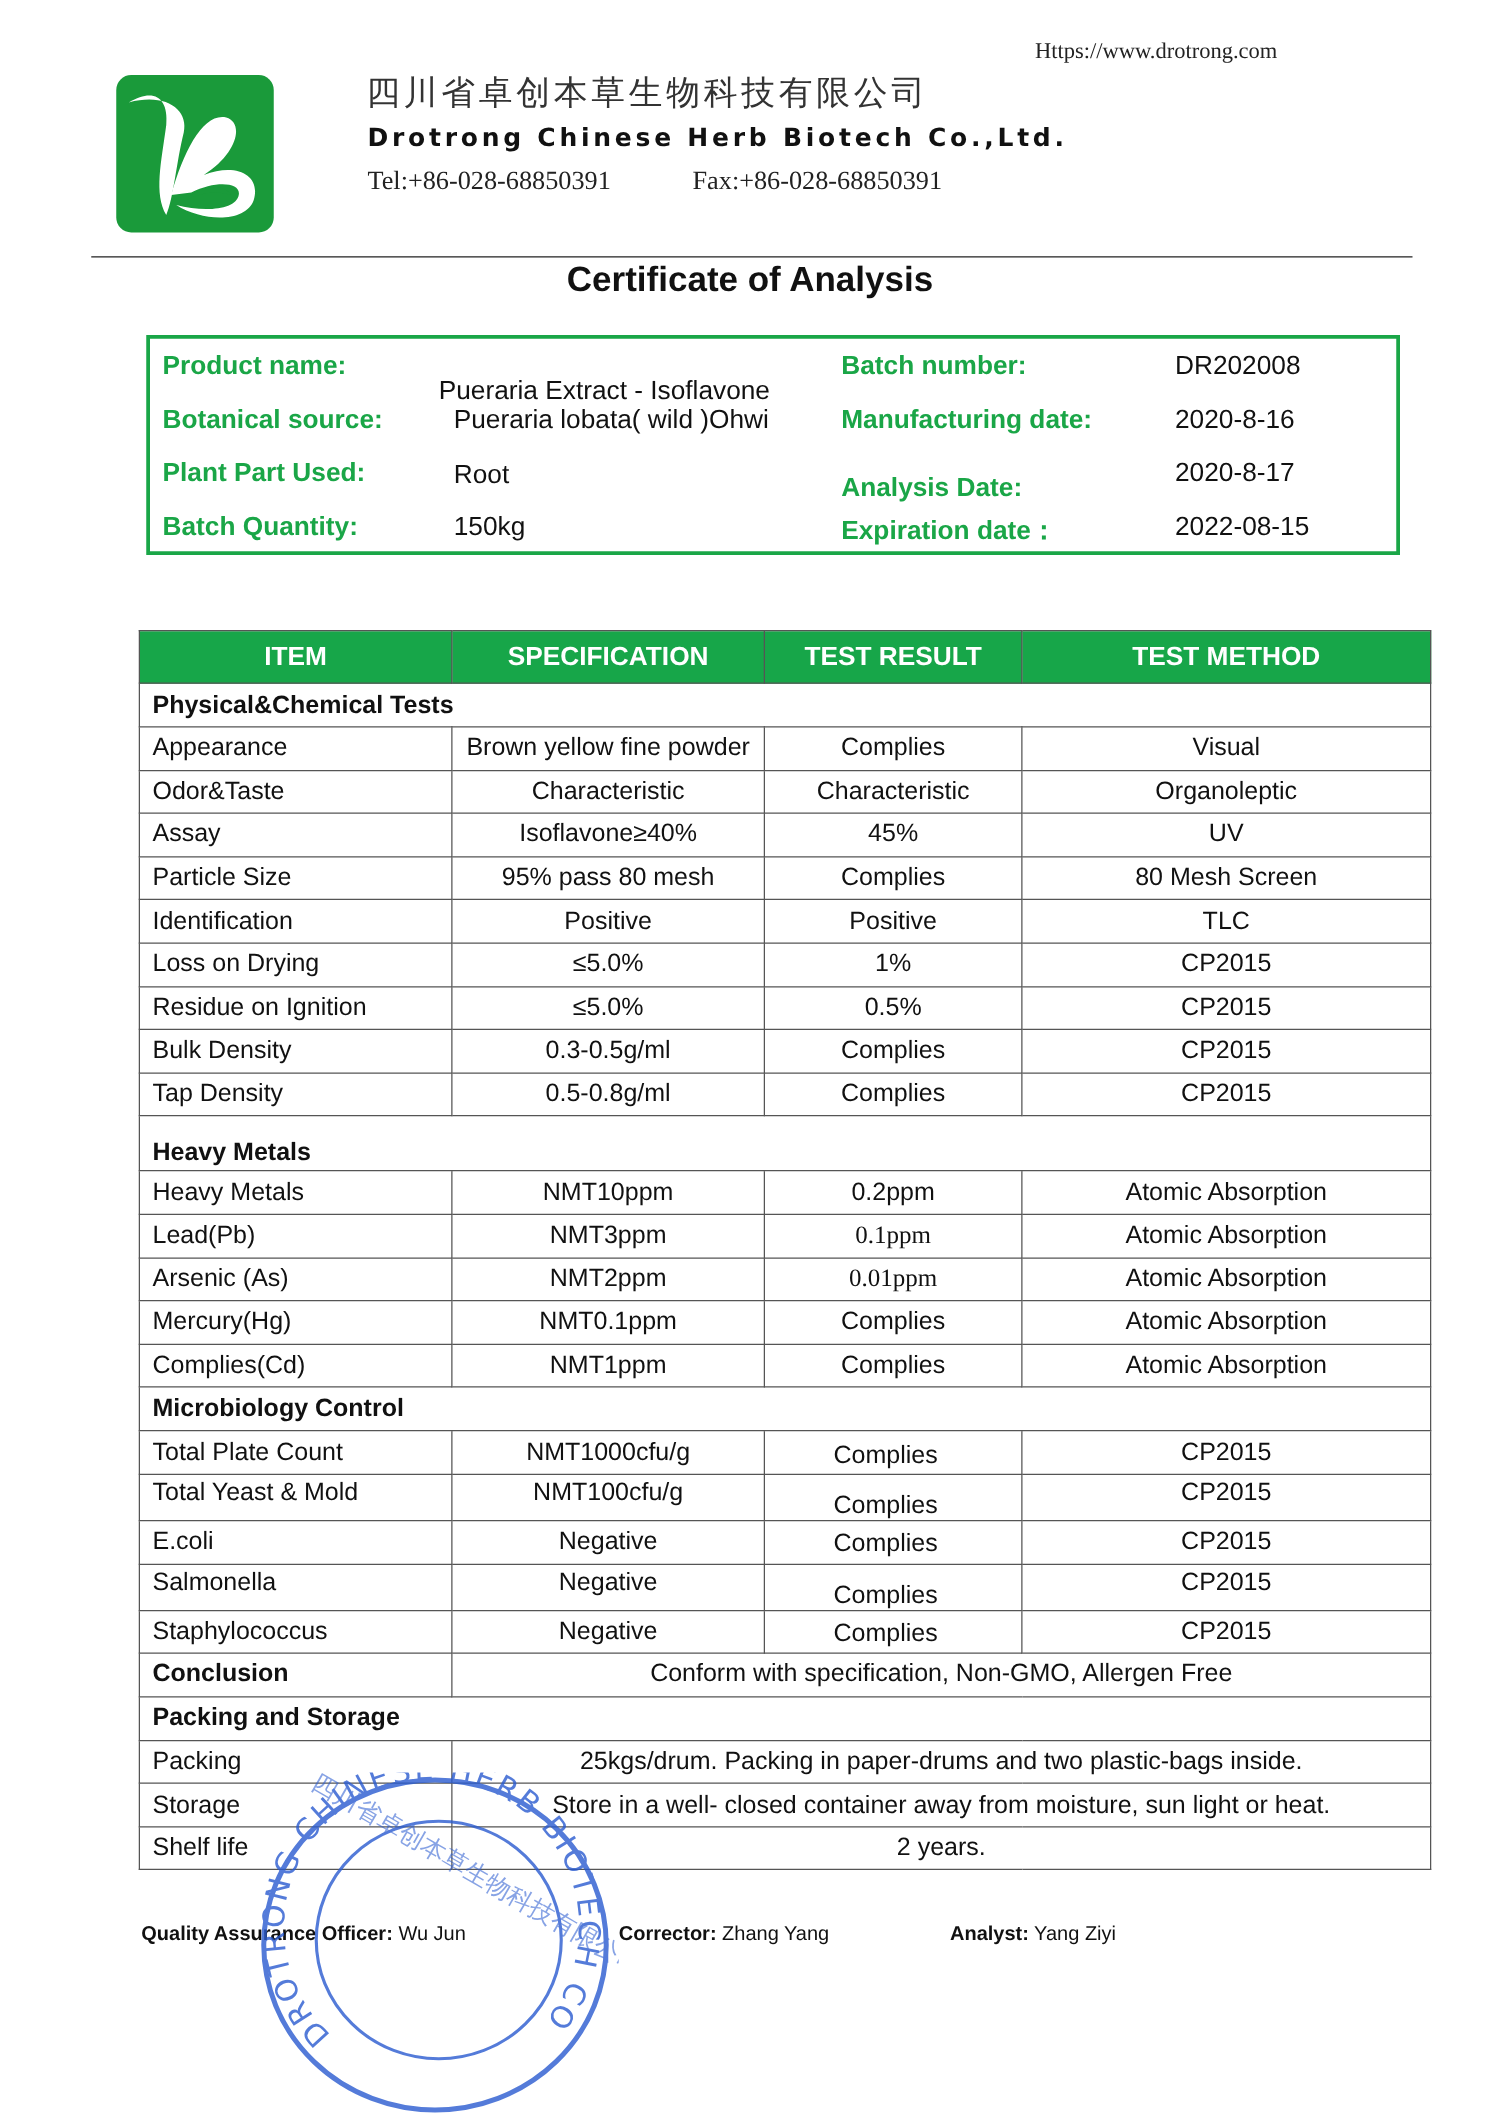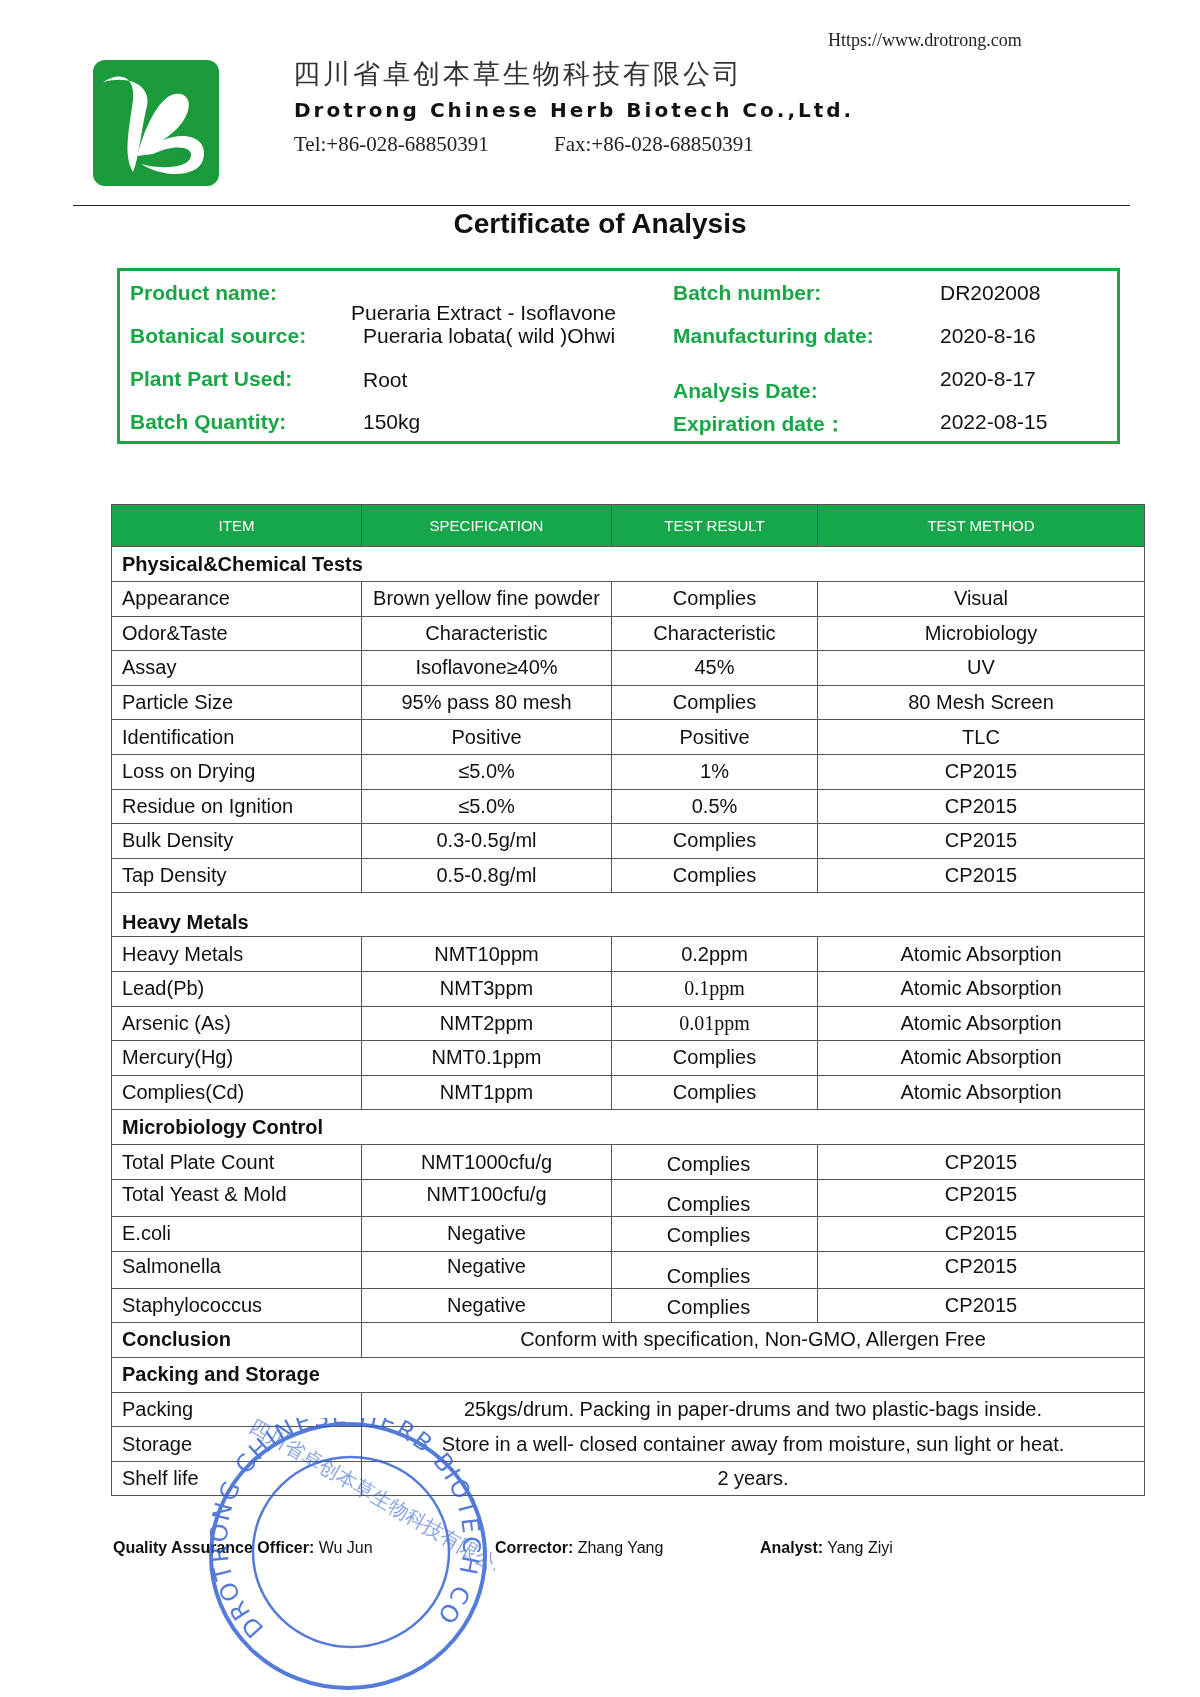--- a/index.html
+++ b/index.html
@@ -17,21 +17,21 @@
   #doc-title { left: 0; width: 1200px; top: 208px; text-align: center; font-weight: bold; font-size: 28px; color: #111; }
 
   
   #info-box { left: 117px; top: 268px; width: 1003px; height: 176px; border: 3px solid #1aa647; box-sizing: border-box; }
   .info-label { position: absolute; font-weight: bold; font-size: 21px; color: #1aa647; }
   .info-value { position: absolute; font-size: 21px; color: #111; }
 
   
   #coa-table { position: absolute; left: 111px; top: 504px; width: 1033px; border-collapse: collapse; table-layout: fixed; }
   #coa-table td, #coa-table th { border: 1px solid #555; font-size: 20px; padding: 0 10px; height: 34.6px; box-sizing: border-box; }
-  #coa-table th { background: #17a649; color: #fff; font-weight: normal; height: 42px; font-size: 15px; }
+  #coa-table th { background: #17a649; color: #fff; font-weight: bold; height: 42px; font-size: 21px; }
   #coa-table td.c { text-align: center; }
   #coa-table td.section { font-weight: bold; height: 35px; }
   #coa-table td.section.tall { height: 44px; vertical-align: bottom; padding-bottom: 2px; }
   #coa-table td.bold { font-weight: bold; }
   .serif-val { font-family: "Liberation Serif", serif; }
   .lowtxt { position: relative; top: 7px; }
 
   
   .sig { position: absolute; top: 1539px; font-size: 16px; color: #111; }
   .sig b { font-weight: bold; }
@@ -103,21 +103,21 @@
     <tr>
         <td>Appearance</td>
         <td class="c">Brown yellow fine powder</td>
         <td class="c">Complies</td>
         <td class="c">Visual</td>
       </tr>
     <tr>
         <td>Odor&amp;Taste</td>
         <td class="c">Characteristic</td>
         <td class="c">Characteristic</td>
-        <td class="c">Microbiology</td>
+        <td class="c">Organoleptic</td>
       </tr>
     <tr>
         <td>Assay</td>
         <td class="c">Isoflavone≥40%</td>
         <td class="c">45%</td>
         <td class="c">UV</td>
       </tr>
     <tr>
         <td>Particle Size</td>
         <td class="c">95% pass 80 mesh</td>

